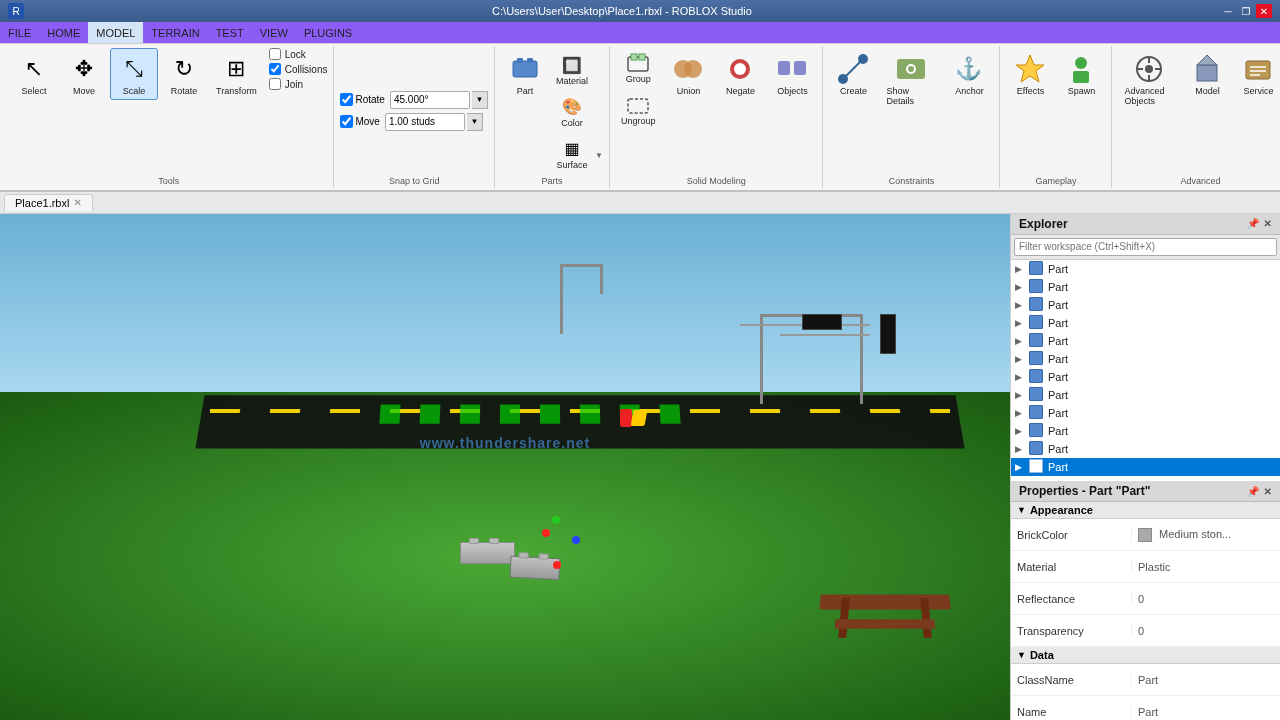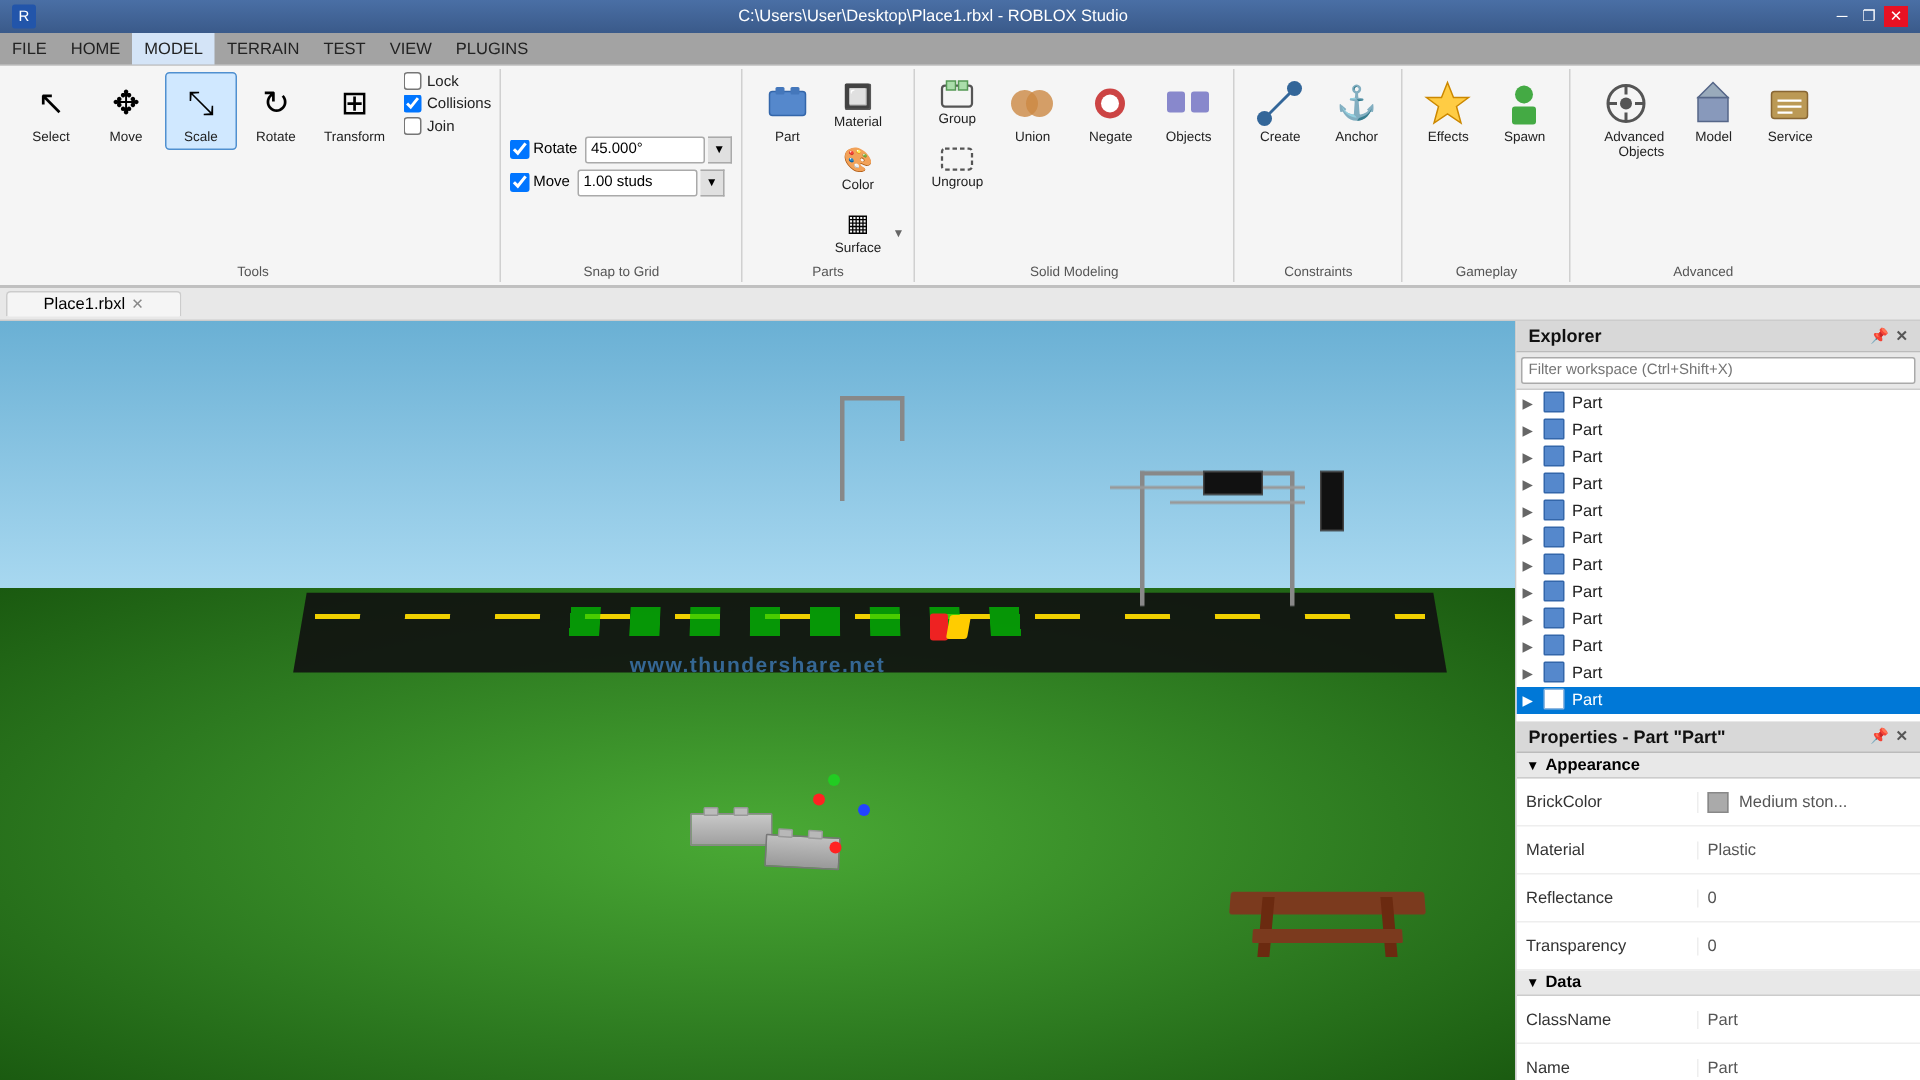--- a/index.html
+++ b/index.html
@@ -14,21 +14,21 @@
     #titlebar .title { flex: 1; text-align: center; }
     #titlebar .win-controls { display: flex; gap: 2px; }
     #titlebar .win-controls span {
       width: 16px; height: 14px; display: flex; align-items: center; justify-content: center;
       cursor: pointer; font-size: 10px; color: white;
     }
     #titlebar .win-controls .close { background: #e81123; }
 
     
     #menubar {
-      width: 100%; height: 22px; background: #a3a3a3;
+      width: 100%; height: 22px; background: #8b5cf6;
       display: flex; align-items: center; border-bottom: 1px solid #ccc;
     }
     #menubar .menu-item {
       padding: 2px 8px; font-size: 11px; cursor: pointer; color: #222;
       height: 100%; display: flex; align-items: center;
     }
     #menubar .menu-item.active { background: #d4e4f7; }
 
     
     #ribbon {
@@ -61,21 +61,21 @@
       font-size: 9px; color: #222; text-align: center; line-height: 1.1; max-width: 40px; word-wrap: break-word;
     }
     .ribbon-btn-large {
       display: flex; flex-direction: column; align-items: center; padding: 2px 5px; cursor: pointer;
       border-radius: 3px; border: 1px solid transparent; min-width: 48px;
     }
     .ribbon-btn-large .btn-icon-large {
       width: 36px; height: 36px; display: flex; align-items: center; justify-content: center; font-size: 26px;
     }
     .ribbon-btn-large .btn-label {
-      font-size: 9px; color: #222; text-align: right; line-height: 1.1; max-width: 50px;
+      font-size: 9px; color: #222; text-align: left; line-height: 1.1; max-width: 50px;
     }
     .ribbon-btn-large.active-btn { background: #d0e8ff; border-color: #5090d0; }
 
     
     .small-controls { display: flex; flex-direction: column; gap: 2px; }
     .small-ctrl-row { display: flex; align-items: center; gap: 4px; font-size: 10px; }
     .small-ctrl-row input[type=checkbox] { width: 12px; height: 12px; }
     .small-ctrl-row label { font-size: 10px; color: #222; cursor: pointer; }
     .snap-input-row { display: flex; align-items: center; gap: 2px; }
     .snap-input {
@@ -86,21 +86,21 @@
       width: 16px; height: 18px; background: #e0e0e0; border: 1px solid #aaa;
       border-left: none; cursor: pointer; display: flex; align-items: center; justify-content: center; font-size: 8px;
     }
 
     
     #file-tab-row {
       display: flex; align-items: center; background: #e8e8e8; border-bottom: 1px solid #ccc;
       padding: 0 4px; height: 22px;
     }
     .file-tab {
-      padding: 2px 24px; font-size: 11px; cursor: pointer; background: #f5f5f5;
+      padding: 2px 10px; font-size: 11px; cursor: pointer; background: #f5f5f5;
       border: 1px solid #ccc; border-bottom: none; border-radius: 3px 3px 0 0; margin-right: 2px;
       display: flex; align-items: center; gap: 4px;
     }
     .file-tab .close-x { font-size: 10px; color: #888; cursor: pointer; }
 
     
     #main-layout {
       display: flex; width: 100%; height: calc(720px - 22px - 22px - 88px - 22px - 20px);
     }
 
@@ -377,20 +377,30 @@
           <div class="btn-icon-large">
             <svg width="36" height="36">
                 <line x1="8" y1="28" x2="28" y2="8" stroke="#336699" stroke-width="2"></line>
                 <circle cx="8" cy="28" r="5" fill="#336699"></circle>
                 <circle cx="28" cy="8" r="5" fill="#336699"></circle>
               </svg>
           </div>
           <div class="btn-label">Create</div>
         </div>
         <div class="ribbon-btn-large">
+          <div class="btn-icon-large">
+            <svg width="36" height="36">
+                <rect x="4" y="8" width="28" height="20" rx="3" fill="#88aa66"></rect>
+                <circle cx="18" cy="18" r="5" fill="white"></circle>
+                <circle cx="18" cy="18" r="3" fill="#88aa66"></circle>
+              </svg>
+          </div>
+          <div class="btn-label">Show Details</div>
+        </div>
+        <div class="ribbon-btn-large">
           <div class="btn-icon-large" style="font-size:22px;">⚓</div>
           <div class="btn-label">Anchor</div>
         </div>
       </div>
       <div class="ribbon-group-label">Constraints</div>
     </div>
 
     <div class="ribbon-group">
       <div class="ribbon-group-content" style="gap:3px;">
         <div class="ribbon-btn-large">

